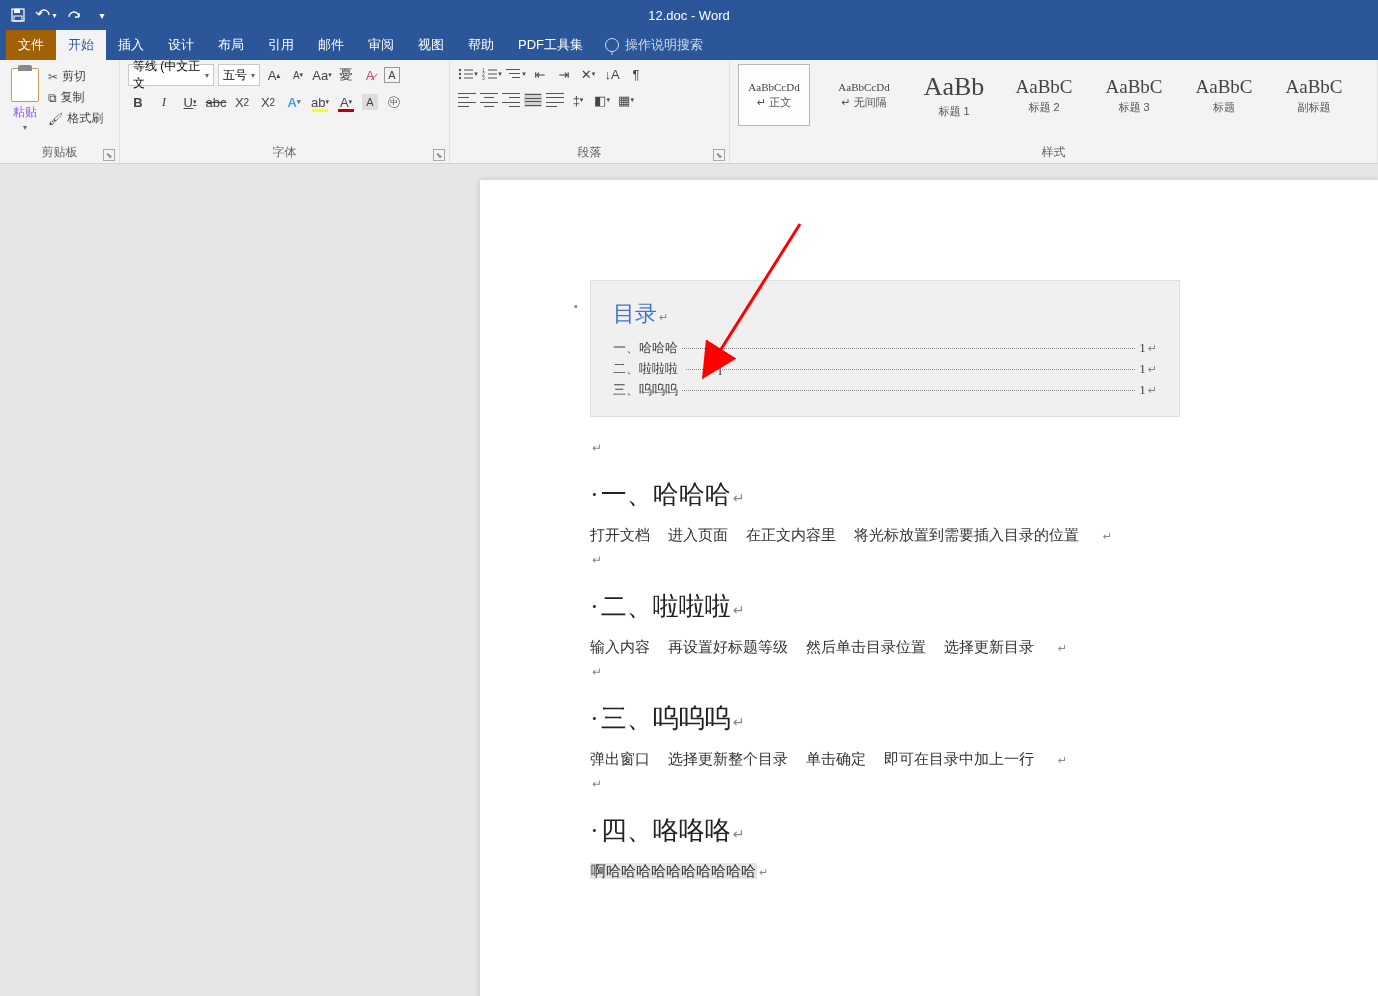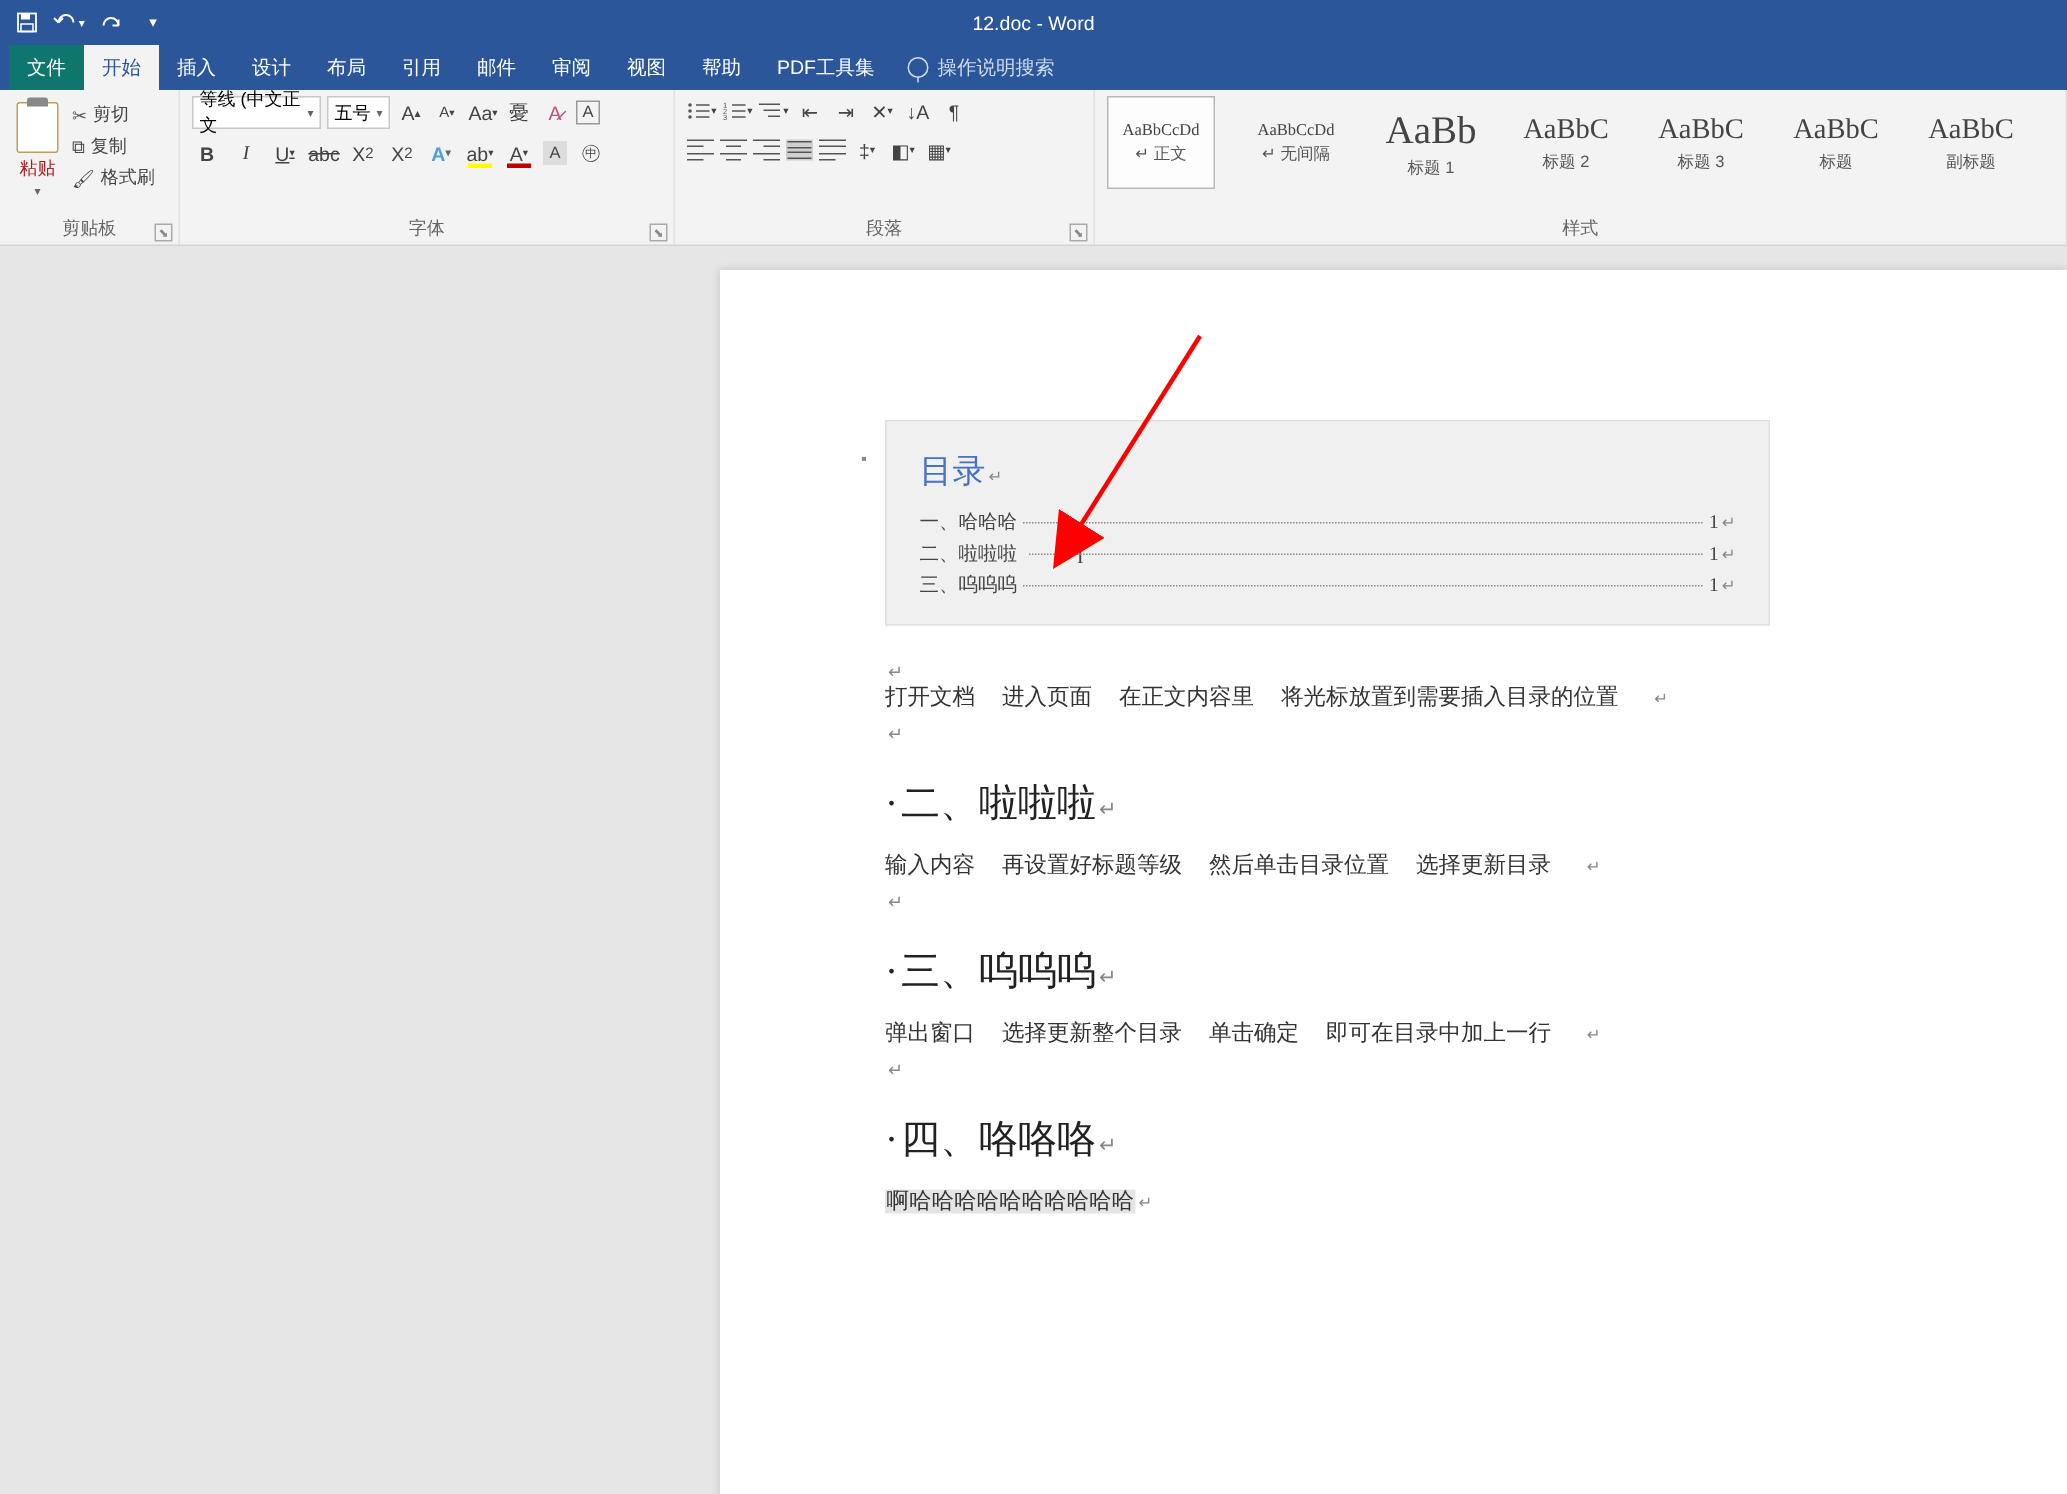--- a/index.html
+++ b/index.html
@@ -8,37 +8,37 @@
 
 .titlebar { background: #2b579a; height: 30px; display: flex; align-items: center; color: #fff; font-size: 12px; position: relative; }
 .qat { display: flex; align-items: center; gap: 4px; padding: 0 6px; }
 .qat-btn { width: 24px; height: 24px; display: flex; align-items: center; justify-content: center; color: #fff; font-size: 14px; cursor: pointer; }
 .title-center { position: absolute; left: 50%; transform: translateX(-50%); font-size: 13px; }
 
 
 .tabs { background: #2b579a; height: 30px; display: flex; align-items: center; padding-left: 6px; }
 .tab { padding: 0 12px; height: 30px; display: flex; align-items: center; color: #fff; font-size: 13px; cursor: pointer; }
 .tab.active { background: #f3f3f3; color: #2b579a; }
-.tab.file { background: #0f766e; }
+.tab.file { background: #a16207; }
 .tell-me { display: flex; align-items: center; color: #d0dbef; font-size: 13px; padding: 0 10px; gap: 6px; }
 .bulb { width: 14px; height: 14px; border: 1px solid #d0dbef; border-radius: 50%; position: relative; }
 .bulb::after { content: ""; position: absolute; width: 1px; height: 4px; background: #d0dbef; bottom: -4px; left: 50%; transform: translateX(-50%); }
 
 
 .ribbon { background: #f3f3f3; height: 104px; border-bottom: 1px solid #d4d4d4; display: flex; }
 .group { border-right: 1px solid #e1e1e1; padding: 4px 8px 2px 8px; display: flex; flex-direction: column; justify-content: space-between; height: 100%; }
 .group-label { text-align: center; font-size: 12px; color: #666; padding-top: 2px; position: relative; }
 .dlauncher { position: absolute; right: -4px; bottom: 0; width: 12px; height: 12px; border: 1px solid #aaa; font-size: 8px; display: flex; align-items: center; justify-content: center; color: #888; cursor: pointer; }
 
 
 .clip-body { display: flex; gap: 6px; }
 .paste-big { width: 34px; display: flex; flex-direction: column; align-items: center; gap: 2px; cursor: pointer; }
 .paste-icon { width: 28px; height: 34px; background: #fff; border: 1px solid #c0a050; border-radius: 2px; position: relative; margin-top: 4px; }
 .paste-icon::before { content: ""; position: absolute; top: -4px; left: 6px; width: 14px; height: 6px; background: #888; border-radius: 2px 2px 0 0; }
-.paste-label { font-size: 12px; color: #b91c1c; }
+.paste-label { font-size: 12px; color: #8b5cf6; }
 .paste-drop { font-size: 8px; color: #666; }
 .clip-side { display: flex; flex-direction: column; gap: 4px; font-size: 12px; color: #444; padding-top: 4px; }
 .clip-side div { display: flex; align-items: center; gap: 4px; cursor: pointer; }
 .scissors { color: #555; }
 
 
 .font-body { display: flex; flex-direction: column; gap: 6px; }
 .font-row1 { display: flex; gap: 4px; align-items: center; }
 .font-sel { border: 1px solid #c8c8c8; background: #fff; height: 22px; font-size: 12px; display: flex; align-items: center; padding: 0 4px; gap: 4px; cursor: pointer; }
 .font-sel .drop { font-size: 8px; color: #666; }
@@ -342,20 +342,21 @@
           <div class="toc-row">
             <span class="toc-text">三、呜呜呜</span>
             <span class="toc-dots"></span>
             <span class="toc-page">1<span class="ret">↵</span></span>
           </div>
         </div>
     </div>
     <div class="ret" style="font-size:12px;color:#888;margin-left:2px">↵</div>
 
     <div id="sections">
+        <div class="heading"><span class="bullet">·</span>一、哈哈哈<span class="ret" style="font-size:14px">↵</span></div>
         <div class="body-text"><span class="seg">打开文档</span><span class="seg">进入页面</span><span class="seg">在正文内容里</span><span class="seg">将光标放置到需要插入目录的位置</span> <span class="ret">↵</span></div>
         <div class="ret" style="font-size: 12px; color: rgb(136, 136, 136);">↵</div>
         <div class="heading"><span class="bullet">·</span>二、啦啦啦<span class="ret" style="font-size:14px">↵</span></div>
         <div class="body-text"><span class="seg">输入内容</span><span class="seg">再设置好标题等级</span><span class="seg">然后单击目录位置</span><span class="seg">选择更新目录</span> <span class="ret">↵</span></div>
         <div class="ret" style="font-size: 12px; color: rgb(136, 136, 136);">↵</div>
         <div class="heading"><span class="bullet">·</span>三、呜呜呜<span class="ret" style="font-size:14px">↵</span></div>
         <div class="body-text"><span class="seg">弹出窗口</span><span class="seg">选择更新整个目录</span><span class="seg">单击确定</span><span class="seg">即可在目录中加上一行</span> <span class="ret">↵</span></div>
         <div class="ret" style="font-size: 12px; color: rgb(136, 136, 136);">↵</div>
         <div class="heading"><span class="bullet">·</span>四、咯咯咯<span class="ret" style="font-size:14px">↵</span></div>
         <div class="body-text"><span class="sel-text">啊哈哈哈哈哈哈哈哈哈哈</span><span class="ret">↵</span></div>

